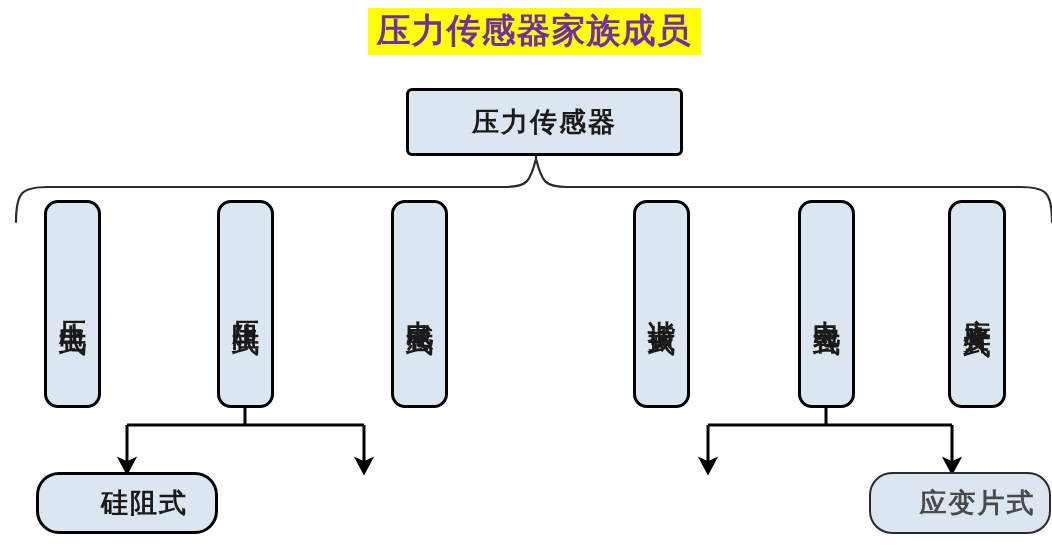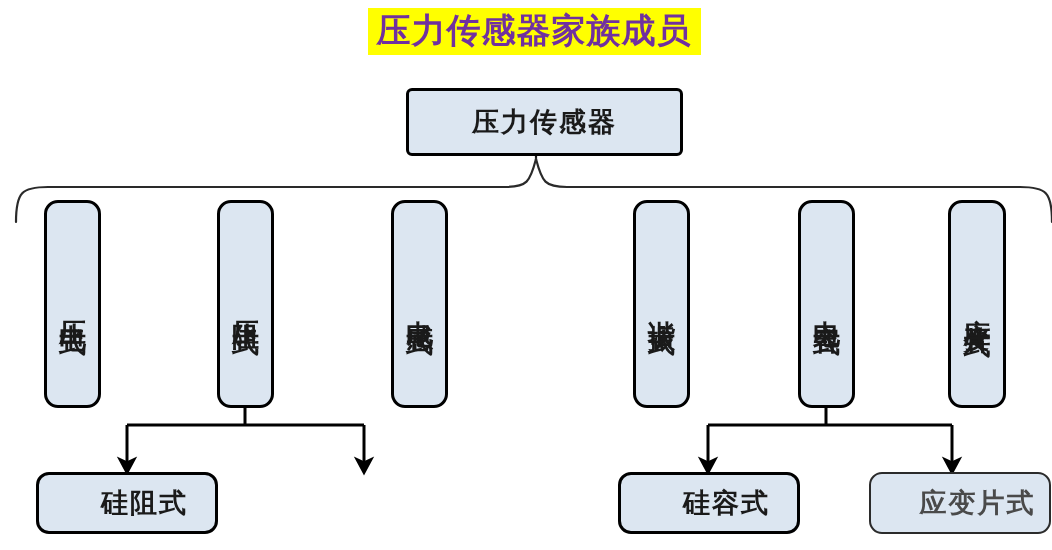--- a/index.html
+++ b/index.html
@@ -77,21 +77,21 @@
     writing-mode: vertical-rl;
     text-orientation: upright;
     letter-spacing: 4px;
     border-radius: 14px;
     padding-top: 2px;
   }
 
   .node.leaf {
     font-size: 27px;
     letter-spacing: 2px;
-    border-radius: 13px;
+    border-radius: 23px;
     padding-left: 35px;
   }
 
   
   .node.faint {
     border-width: 2px;
     border-color: #2b2b2b;
     color: #4a4a4a;
     font-weight: 700;
   }
@@ -141,17 +141,16 @@
 
   <div class="node vert" style="left:625px; top:200px; width:57px; height:208px;">谐振式</div>
 
   <div class="node vert" style="left:790px; top:200px; width:57px; height:208px;">电容式</div>
 
   <div class="node vert" style="left:940px; top:200px; width:58px; height:208px;">应变片式</div>
 
   <div class="node leaf" style="left:28px; top:472px; width:182px; height:62px;">硅阻式</div>
 
 
-  <div class="node leaf" style="left:610px; top:472px; width:182px; height:62px;">硅容式</div>
 
   <div class="node leaf faint" style="left:861px; top:472px; width:182px; height:62px;">应变片式</div>
 
 </div>
 
 </body></html>

